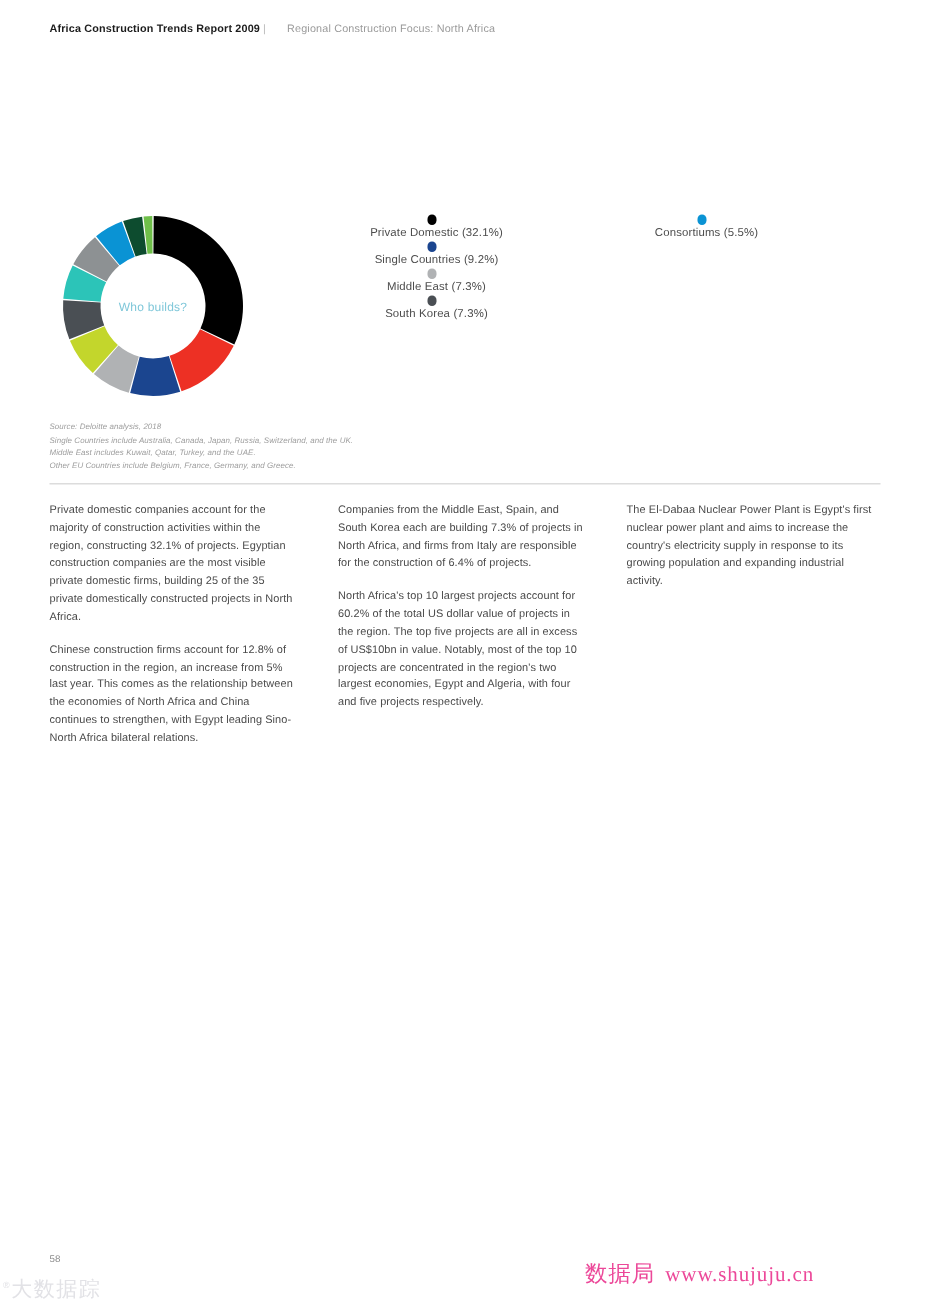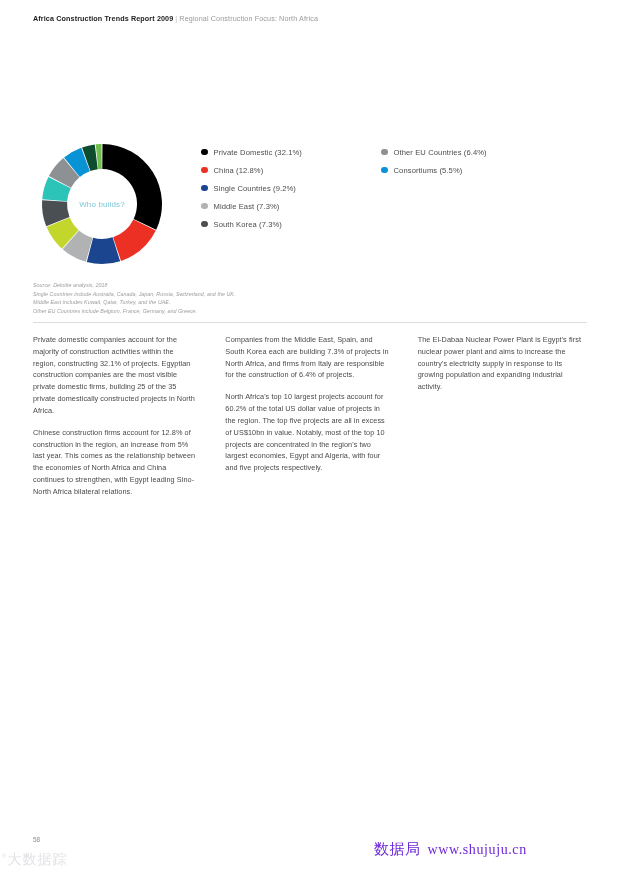--- a/index.html
+++ b/index.html
@@ -29,20 +29,21 @@
   .header .rep-title {
     font-weight: bold;
     color: #1c1c1c;
   }
   .header .rep-sep {
     color: #b9b9b9;
     padding: 0 2px;
   }
   .header .rep-sub {
     color: #9a9a9a;
+    margin-left: 12px;
   }
 
   
   .chart-block {
     position: absolute;
     left: 33px;
     top: 138px;
     width: 560px;
     height: 135px;
   }
@@ -87,20 +88,21 @@
   .legend-col.col2 {
     margin-left: 0px;
   }
   .legend-item {
     display: flex;
     align-items: center;
     height: 18px;
     font-size: 7.6px;
     color: #4c4c4c;
     letter-spacing: 0.1px;
+    flex-direction: column;
   }
   .legend-swatch {
     width: 6.5px;
     height: 6.5px;
     border-radius: 50%;
     margin-right: 6px;
     flex: 0 0 auto;
   }
 
   
@@ -166,24 +168,24 @@
     color: #e2e2e6;
     letter-spacing: 1px;
     white-space: nowrap;
   }
   .brand-mark .reg {
     font-size: 6px;
     vertical-align: super;
   }
   .watermark {
     position: absolute;
-    left: 374px;
+    left: 390px;
     top: 840px;
     font-size: 15px;
-    color: #6d28d9;
+    color: #ec4899;
     letter-spacing: 0.5px;
     white-space: nowrap;
   }
   .watermark .wm-url {
     font-family: "Liberation Serif", serif;
     font-size: 14px;
     letter-spacing: 0.6px;
     margin-left: 7px;
   }
 </style>
@@ -215,41 +217,33 @@
     <div class="donut-center-label">Who builds?</div>
   </div>
 
   <div class="legend">
     <div class="legend-col col1" id="legend-col-left">
         <div class="legend-item">
           <span class="legend-swatch" style="background: rgb(0, 0, 0);"></span>
           <span>Private Domestic (32.1%)</span>
         </div>
         <div class="legend-item">
-          <span class="legend-swatch" style="background: rgb(237, 48, 36);"></span>
-          <span>China (12.8%)</span>
-        </div>
-        <div class="legend-item">
           <span class="legend-swatch" style="background: rgb(27, 69, 143);"></span>
           <span>Single Countries (9.2%)</span>
         </div>
         <div class="legend-item">
           <span class="legend-swatch" style="background: rgb(176, 178, 180);"></span>
           <span>Middle East (7.3%)</span>
         </div>
         <div class="legend-item">
           <span class="legend-swatch" style="background: rgb(74, 79, 84);"></span>
           <span>South Korea (7.3%)</span>
         </div>
       </div>
     <div class="legend-col col2" id="legend-col-right">
-        <div class="legend-item">
-          <span class="legend-swatch" style="background: rgb(141, 145, 147);"></span>
-          <span>Other EU Countries (6.4%)</span>
-        </div>
         <div class="legend-item">
           <span class="legend-swatch" style="background: rgb(10, 147, 212);"></span>
           <span>Consortiums (5.5%)</span>
         </div>
       </div>
   </div>
 
 </div>
 
 <div class="source-note" id="source-note">

